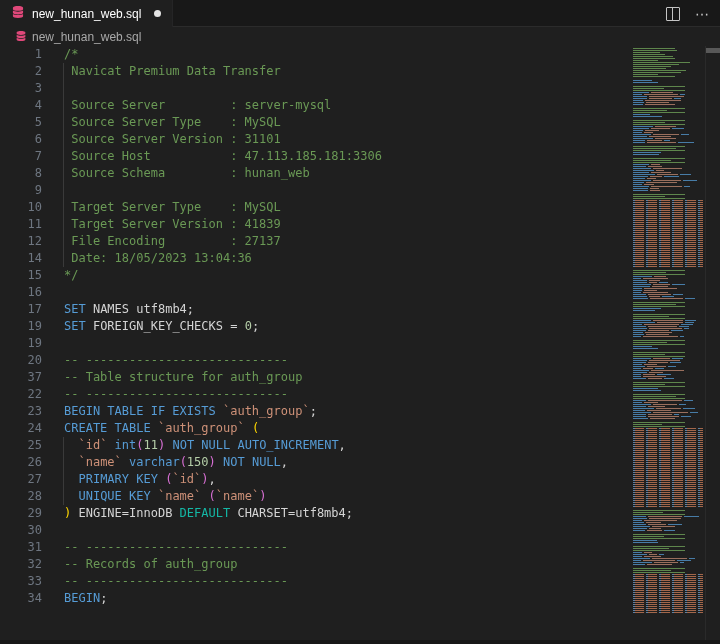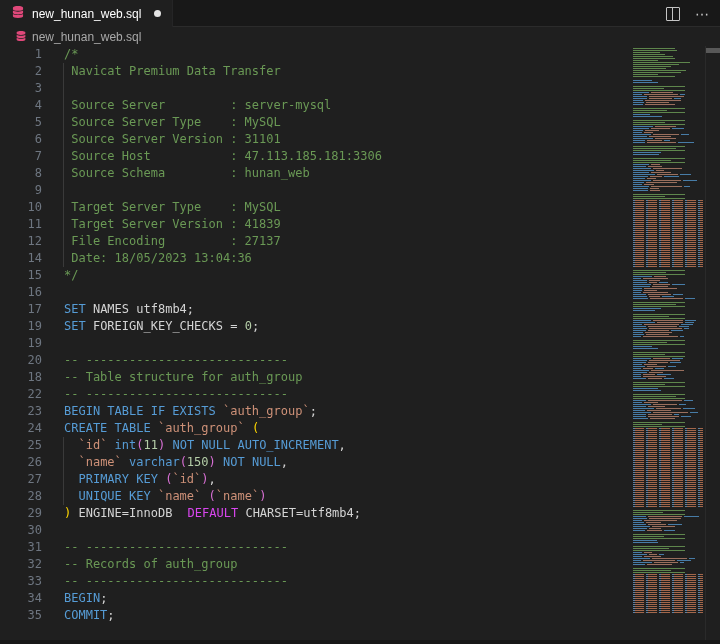--- a/index.html
+++ b/index.html
@@ -158,21 +158,21 @@
     </div>
     <div class="line">
       <span class="ln">19</span>
       <span class="lc"></span>
     </div>
     <div class="line">
       <span class="ln">20</span>
       <span class="lc"><span style="color: rgb(106, 153, 85);">-- ----------------------------</span></span>
     </div>
     <div class="line">
-      <span class="ln">18</span>
+      <span class="ln">37</span>
       <span class="lc"><span style="color: rgb(106, 153, 85);">-- Table structure for auth_group</span></span>
     </div>
     <div class="line">
       <span class="ln">22</span>
       <span class="lc"><span style="color: rgb(106, 153, 85);">-- ----------------------------</span></span>
     </div>
     <div class="line">
       <span class="ln">23</span>
       <span class="lc"><span style="color: rgb(86, 156, 214);">BEGIN TABLE IF EXISTS</span><span style="color: rgb(212, 212, 212);"> </span><span style="color: rgb(206, 145, 120);">`auth_group`</span><span style="color: rgb(212, 212, 212);">;</span></span>
     </div>
@@ -191,45 +191,41 @@
     <div class="line g">
       <span class="ln">27</span>
       <span class="lc"><span style="color: rgb(212, 212, 212);">  </span><span style="color: rgb(86, 156, 214);">PRIMARY KEY</span><span style="color: rgb(212, 212, 212);"> </span><span style="color: rgb(218, 112, 214);">(</span><span style="color: rgb(206, 145, 120);">`id`</span><span style="color: rgb(218, 112, 214);">)</span><span style="color: rgb(212, 212, 212);">,</span></span>
     </div>
     <div class="line g">
       <span class="ln">28</span>
       <span class="lc"><span style="color: rgb(212, 212, 212);">  </span><span style="color: rgb(86, 156, 214);">UNIQUE KEY</span><span style="color: rgb(212, 212, 212);"> </span><span style="color: rgb(206, 145, 120);">`name`</span><span style="color: rgb(212, 212, 212);"> </span><span style="color: rgb(218, 112, 214);">(</span><span style="color: rgb(206, 145, 120);">`name`</span><span style="color: rgb(218, 112, 214);">)</span></span>
     </div>
     <div class="line">
       <span class="ln">29</span>
-      <span class="lc"><span style="color: rgb(255, 215, 0);">)</span><span style="color: rgb(212, 212, 212);"> ENGINE=InnoDB </span><span style="color: #d946ef; margin-left: 8px;">DEFAULT</span><span style="color: rgb(212, 212, 212);"> CHARSET=utf8mb4;</span></span>
+      <span class="lc"><span style="color: rgb(255, 215, 0);">)</span><span style="color: rgb(212, 212, 212);"> ENGINE=InnoDB </span><span style="color: #14b8a6;">DEFAULT</span><span style="color: rgb(212, 212, 212);"> CHARSET=utf8mb4;</span></span>
     </div>
     <div class="line">
       <span class="ln">30</span>
       <span class="lc"></span>
     </div>
     <div class="line">
       <span class="ln">31</span>
       <span class="lc"><span style="color: rgb(106, 153, 85);">-- ----------------------------</span></span>
     </div>
     <div class="line">
       <span class="ln">32</span>
       <span class="lc"><span style="color: rgb(106, 153, 85);">-- Records of auth_group</span></span>
     </div>
     <div class="line">
       <span class="ln">33</span>
       <span class="lc"><span style="color: rgb(106, 153, 85);">-- ----------------------------</span></span>
     </div>
     <div class="line">
       <span class="ln">34</span>
       <span class="lc"><span style="color: rgb(86, 156, 214);">BEGIN</span><span style="color: rgb(212, 212, 212);">;</span></span>
-    </div>
-    <div class="line">
-      <span class="ln">35</span>
-      <span class="lc"><span style="color: rgb(86, 156, 214);">COMMIT</span><span style="color: rgb(212, 212, 212);">;</span></span>
     </div>
   </div>
 
 <div class="minimap">
     <div class="mrow">
       <div class="mseg" style="background: rgba(106, 153, 85, 0.85); width: 42px;"></div>
     </div>
     <div class="mrow">
       <div class="mseg" style="background: rgba(106, 153, 85, 0.85); width: 44px;"></div>
     </div>

